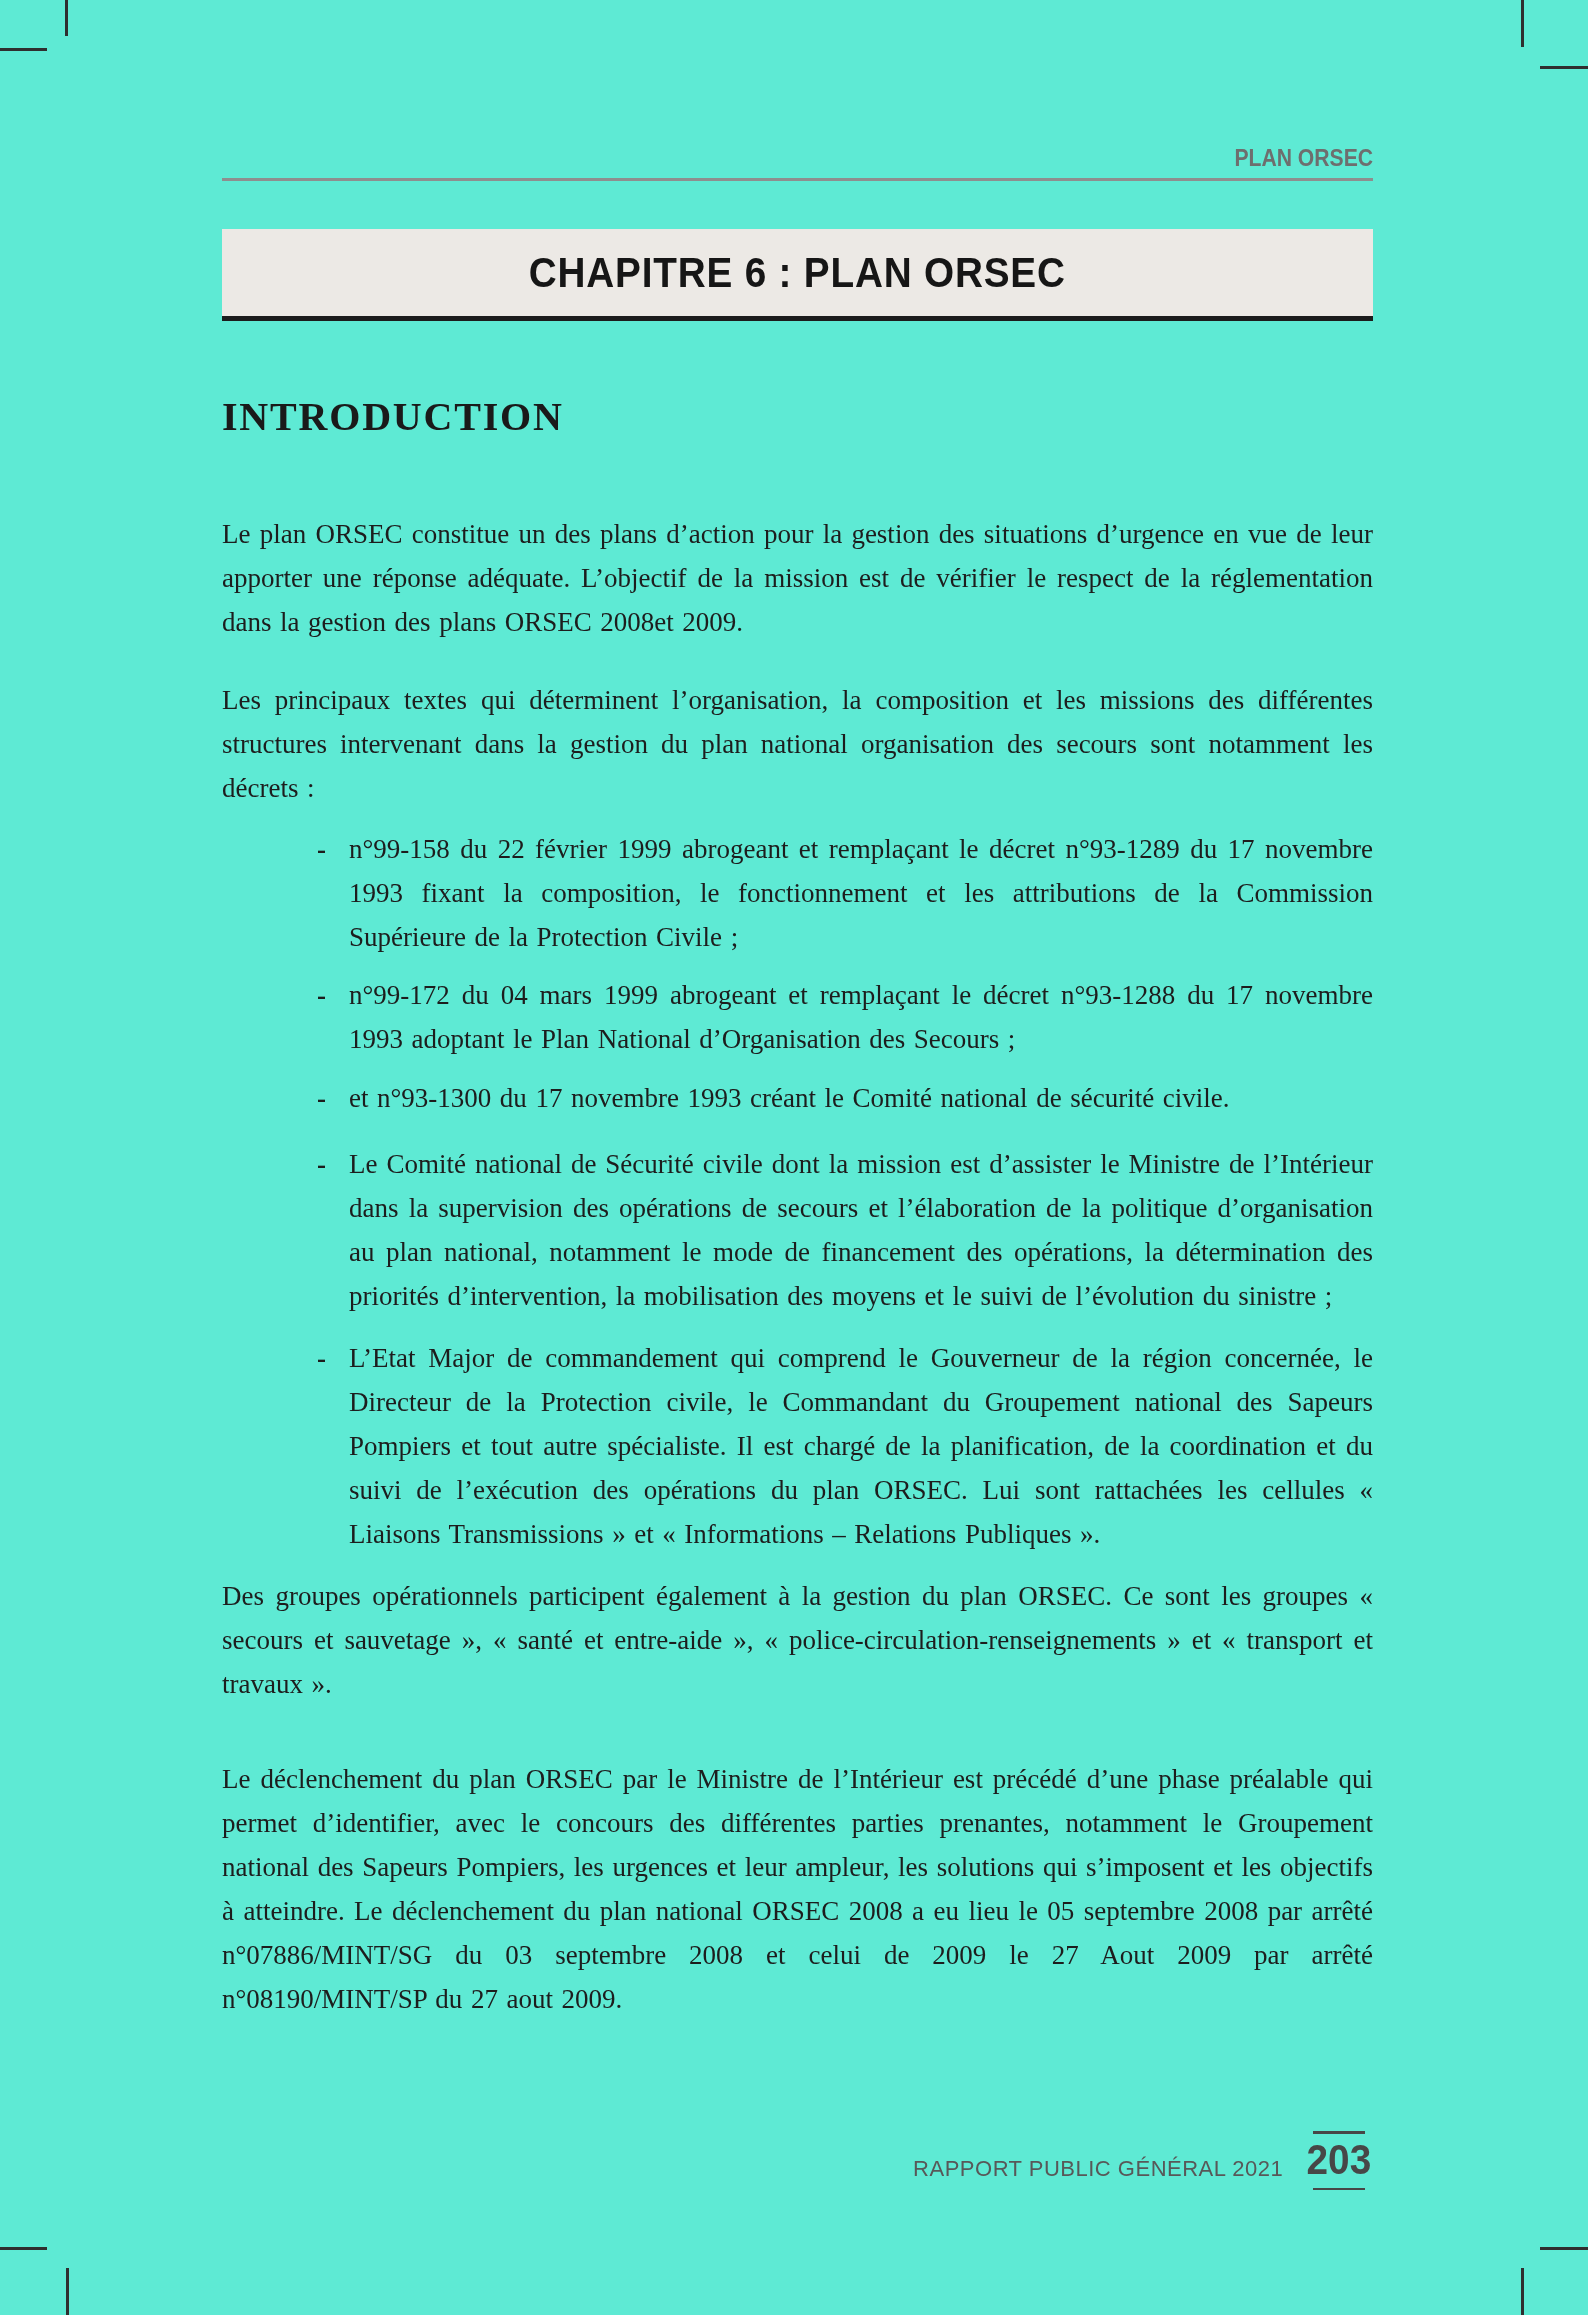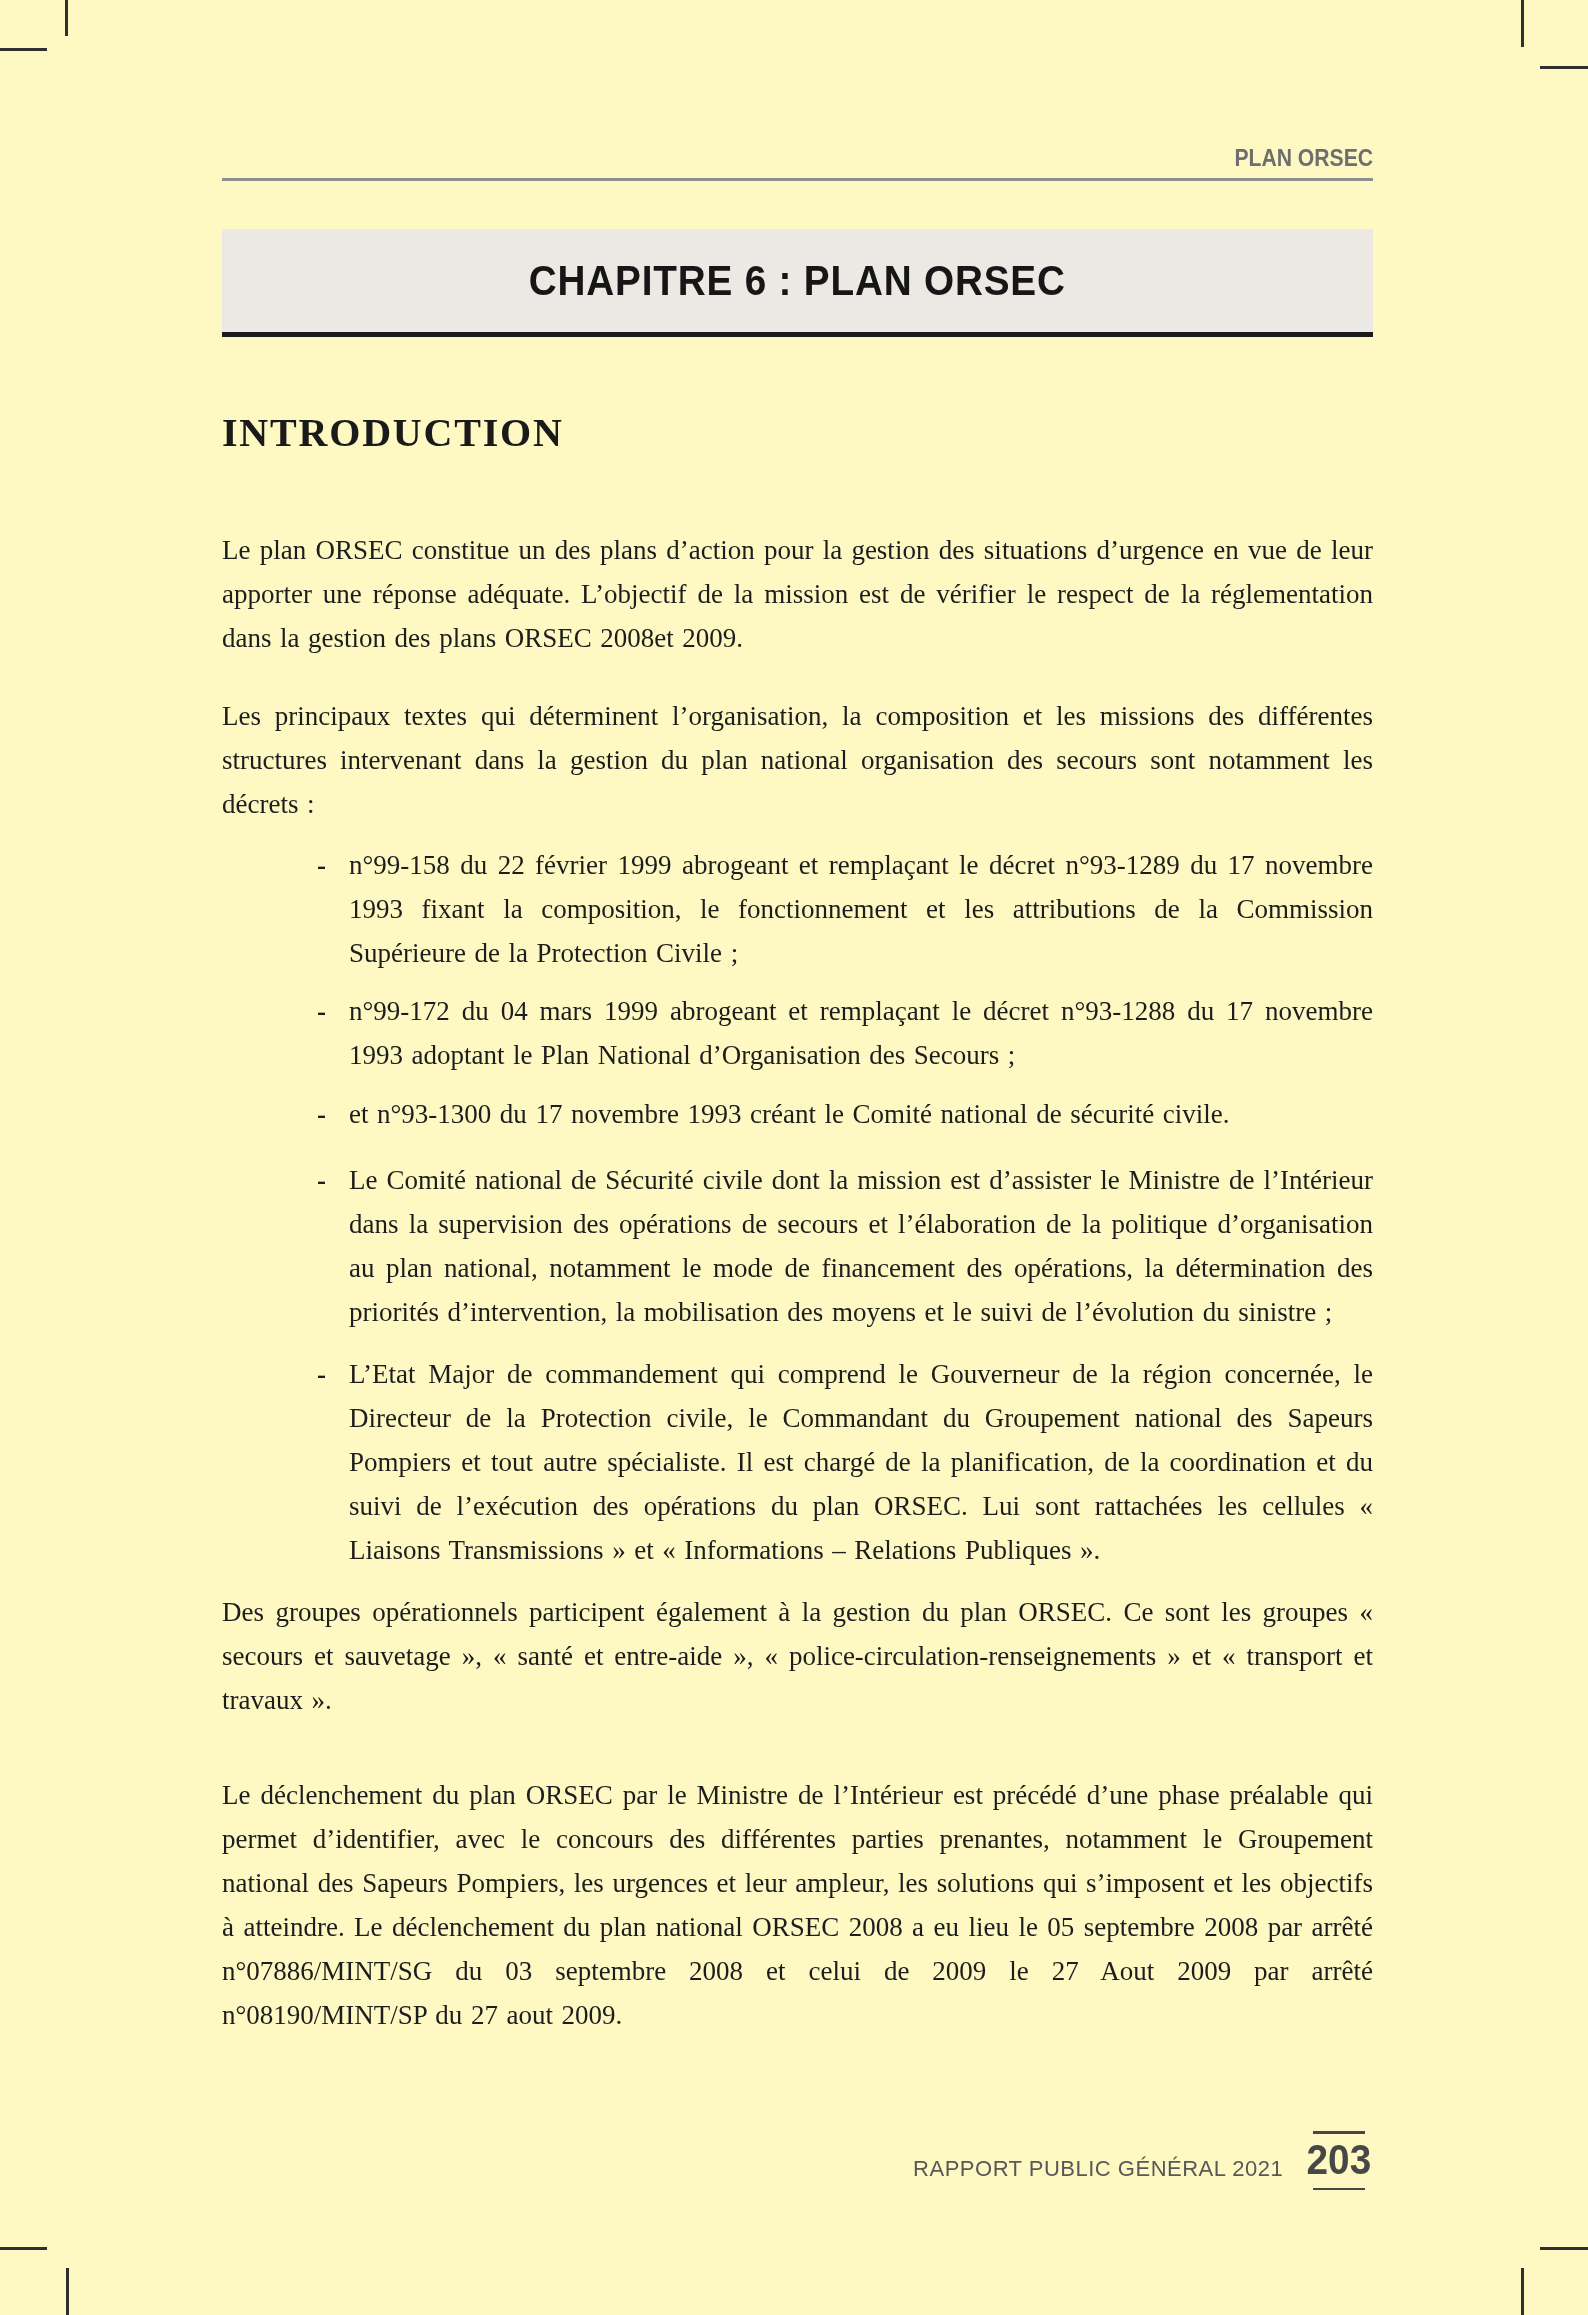--- a/index.html
+++ b/index.html
@@ -1,19 +1,19 @@
 <!DOCTYPE html>
 <html lang="fr" style="font-size:14.5px"><head>
 <meta charset="utf-8">
 <style>
   html,body{margin:0;padding:0;background:#e8e8e8;}
   .page{
     position:relative;
     width:1588px;height:2316px;
-    background:#fef9c3;
+    background:#5eead4;
     font-family:"Liberation Serif","DejaVu Serif",serif;
     color:#1d1d1d;
     overflow:hidden;
     text-decoration:underline;
   }
   
   .crop{position:absolute;background:#2f2f2f;}
   .crop.tl-v{left:65px;top:0;width:2.7px;height:36px;}
   .crop.tl-h{left:0;top:48px;width:47px;height:2.7px;}
   .crop.tr-v{right:64px;top:0;width:2.7px;height:47px;}
@@ -35,21 +35,21 @@
     font-size:23.5px;
     color:#6e6e6e;
     letter-spacing:0;
   }
   .running-header .cond{display:inline-block;transform:scaleX(.9);transform-origin:right center;}
   .header-rule{margin-top:6.3px;height:2.7px;background:#8e8e8e;}
 
   
   .chapter-bar{
     margin-top:48px;
-    height:103px;
+    height:87px;
     background:#ece9e5;
     display:flex;align-items:center;justify-content:center;
   }
   .chapter-bar .cond{
     display:inline-block;transform:scaleX(.9);transform-origin:center;
     font-family:"Liberation Sans","DejaVu Sans",sans-serif;
     font-weight:bold;font-size:43px;color:#161616;letter-spacing:0.9px;
   }
   .chapter-rule{height:5.4px;background:#1c1c1c;}
 

